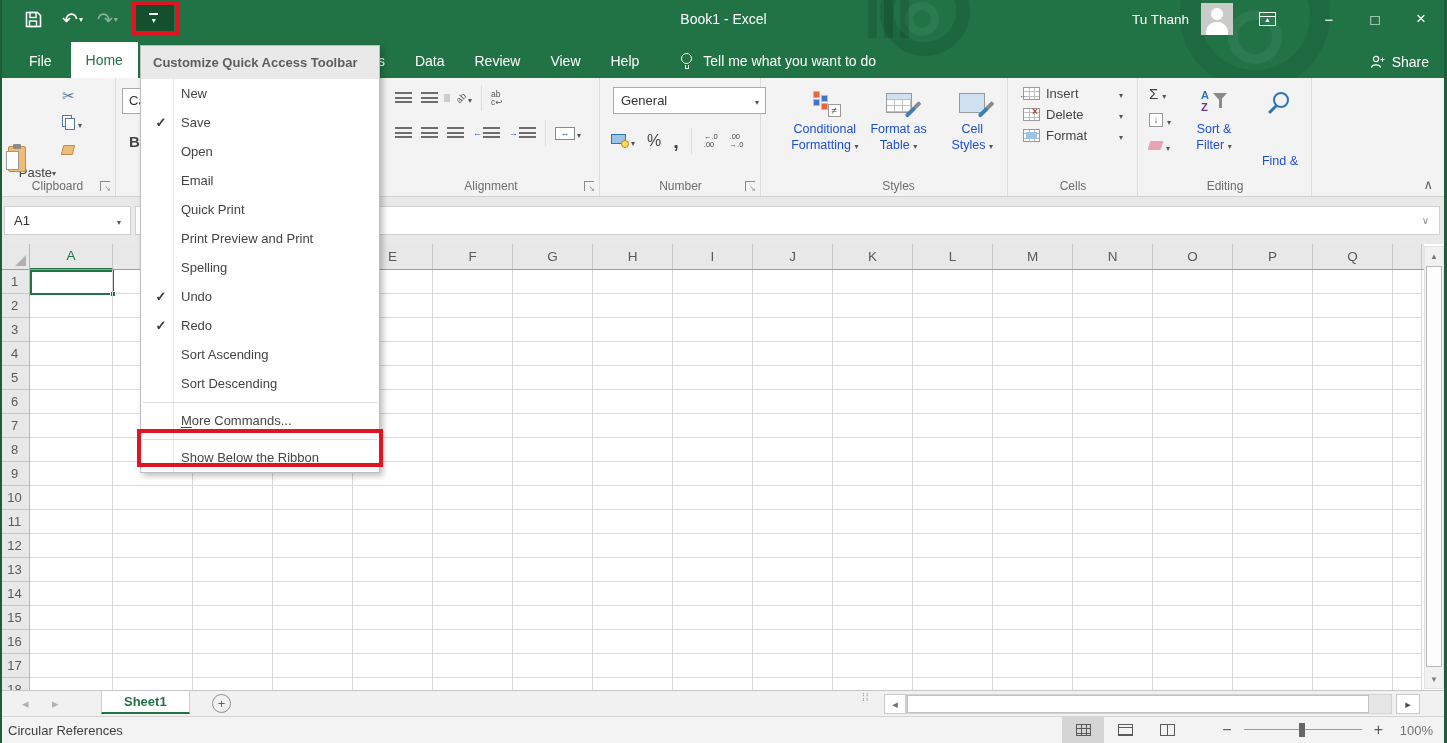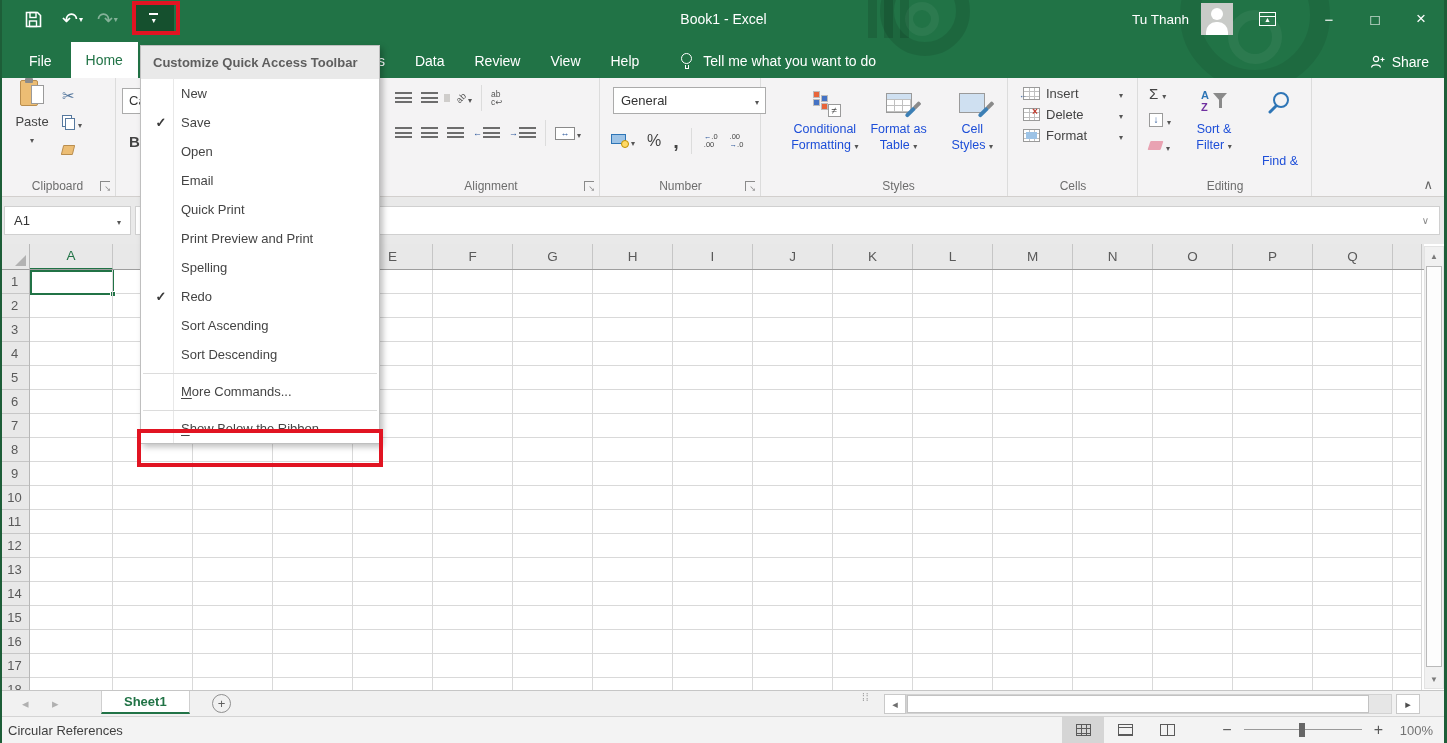--- a/index.html
+++ b/index.html
@@ -47,21 +47,21 @@
 
   
   .ribbon { position:absolute; left:0; right:0; top:78px; height:119px; background:#f4f3f4; border-bottom:1px solid #d2cfcd; }
   .grp { position:absolute; top:0; bottom:0; border-right:1px solid #dcdcdc; }
   .glabel { position:absolute; bottom:3px; left:0; right:0; text-align:center; font-size:12px; color:#6d6d6d; }
   .launch { position:absolute; bottom:5px; right:5px; width:10px; height:10px; border-top:1px solid #8a8a8a; border-left:1px solid #8a8a8a; }
   .launch::after { content:"↘"; position:absolute; right:-1px; bottom:-2px; font-size:8px; color:#8a8a8a; }
   .cr::after { content:"▾"; font-size:8px; color:#555; }
   .vsep { width:1px; background:#dcdcdc; height:26px; }
   
-  .paste { position:absolute; left:8px; top:0; width:48px; height:86px; display:flex; flex-direction:column; align-items:center; cursor:pointer; }
+  .paste { position:absolute; left:8px; top:16px; width:48px; height:86px; display:flex; flex-direction:row; align-items:flex-end; cursor:pointer; }
   .clipico { position:relative; width:24px; height:30px; margin-bottom:6px; }
   .clipico .bodyc { position:absolute; left:0; top:2px; width:18px; height:26px; background:#ecbd74; border:1px solid #b98d4e; border-radius:2px; }
   .clipico .clip { position:absolute; left:5px; top:0; width:8px; height:5px; background:#8b8b8b; border-radius:1px; }
   .clipico .page { position:absolute; right:0; top:7px; width:13px; height:19px; background:#fff; border:1px solid #9a9a9a; }
   .paste .lbl { font-size:13px; color:#444; }
   .smallcol { position:absolute; left:62px; top:8px; display:flex; flex-direction:column; gap:8px; }
   .srow { display:flex; align-items:center; gap:3px; height:19px; cursor:pointer; }
   .i-cut::after { content:"✂"; font-size:15px; color:#56789e; }
   .copyic { position:relative; width:13px; height:15px; }
   .copyic i { position:absolute; width:10px; height:12px; border:1px solid #56789e; background:#fff; display:block; }
@@ -619,20 +619,24 @@
         <div class="menu-item">
           <span class="menu-check"></span>
           <span class="menu-label">Print Preview and Print</span>
         </div>
         <div class="menu-item">
           <span class="menu-check"></span>
           <span class="menu-label">Spelling</span>
         </div>
         <div class="menu-item">
           <span class="menu-check i-check"></span>
+          <span class="menu-label">Undo</span>
+        </div>
+        <div class="menu-item">
+          <span class="menu-check i-check"></span>
           <span class="menu-label">Redo</span>
         </div>
         <div class="menu-item">
           <span class="menu-check"></span>
           <span class="menu-label">Sort Ascending</span>
         </div>
         <div class="menu-item">
           <span class="menu-check"></span>
           <span class="menu-label">Sort Descending</span>
         </div>

